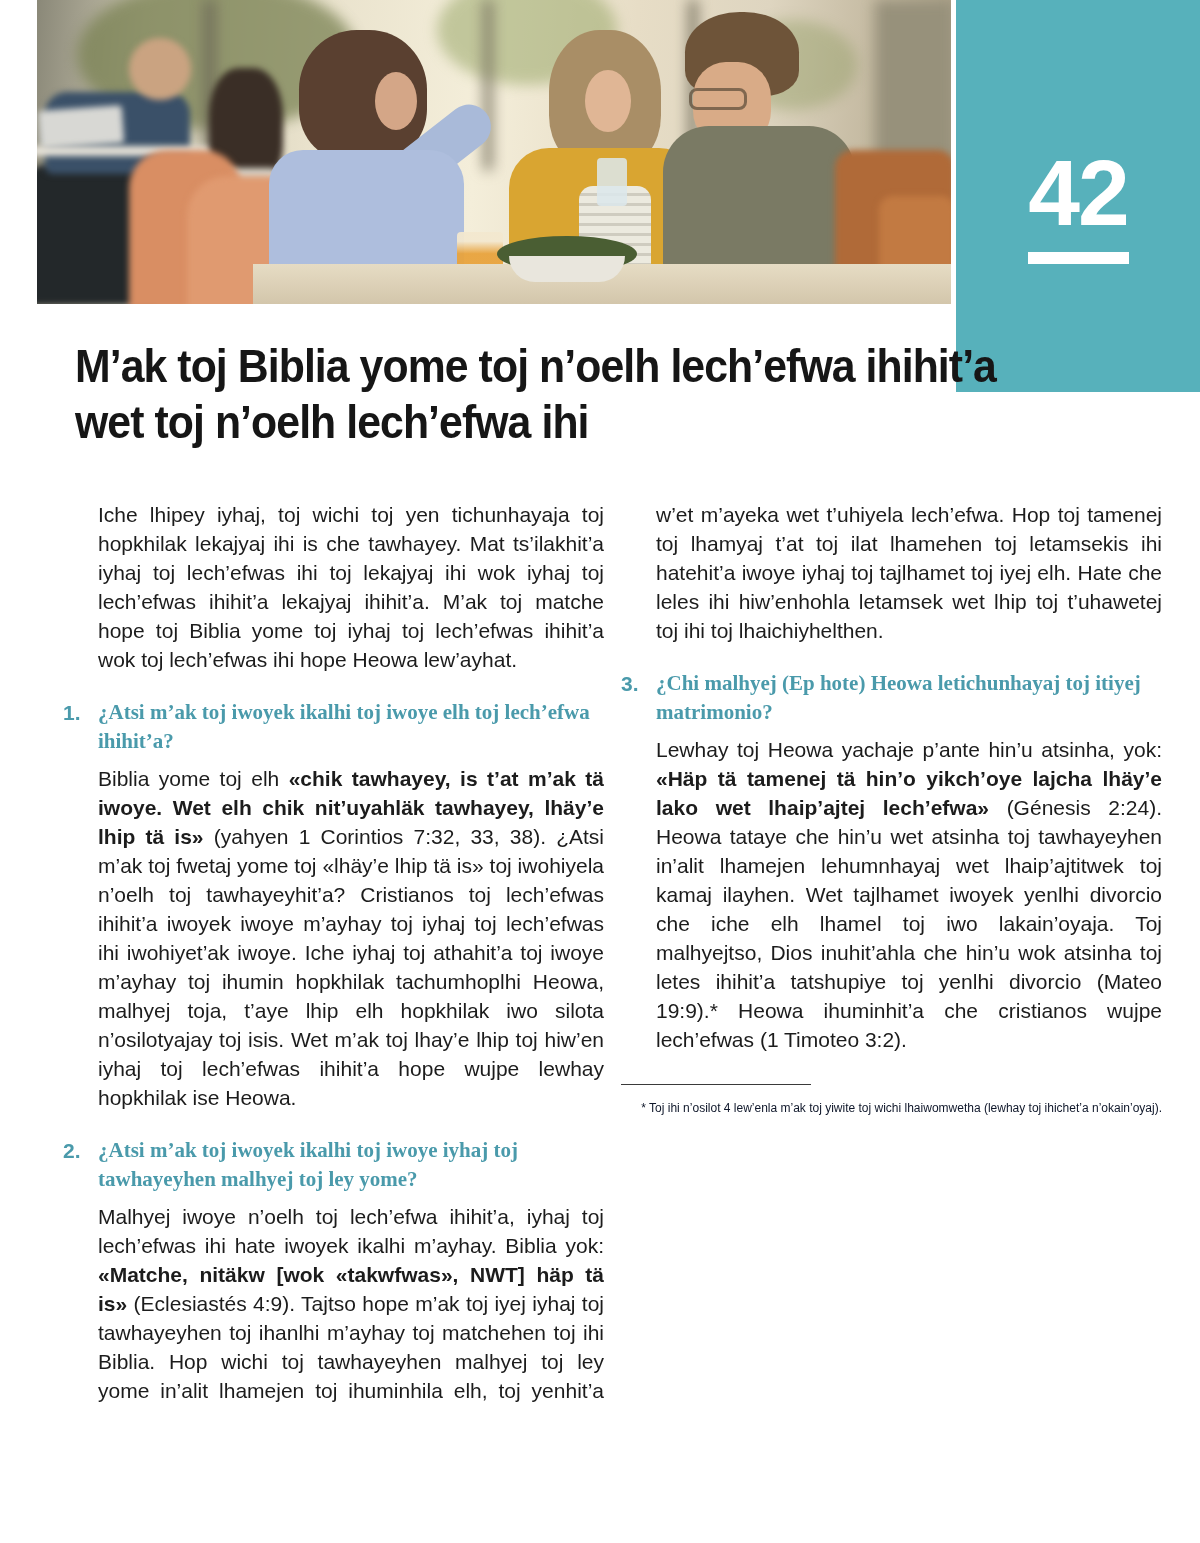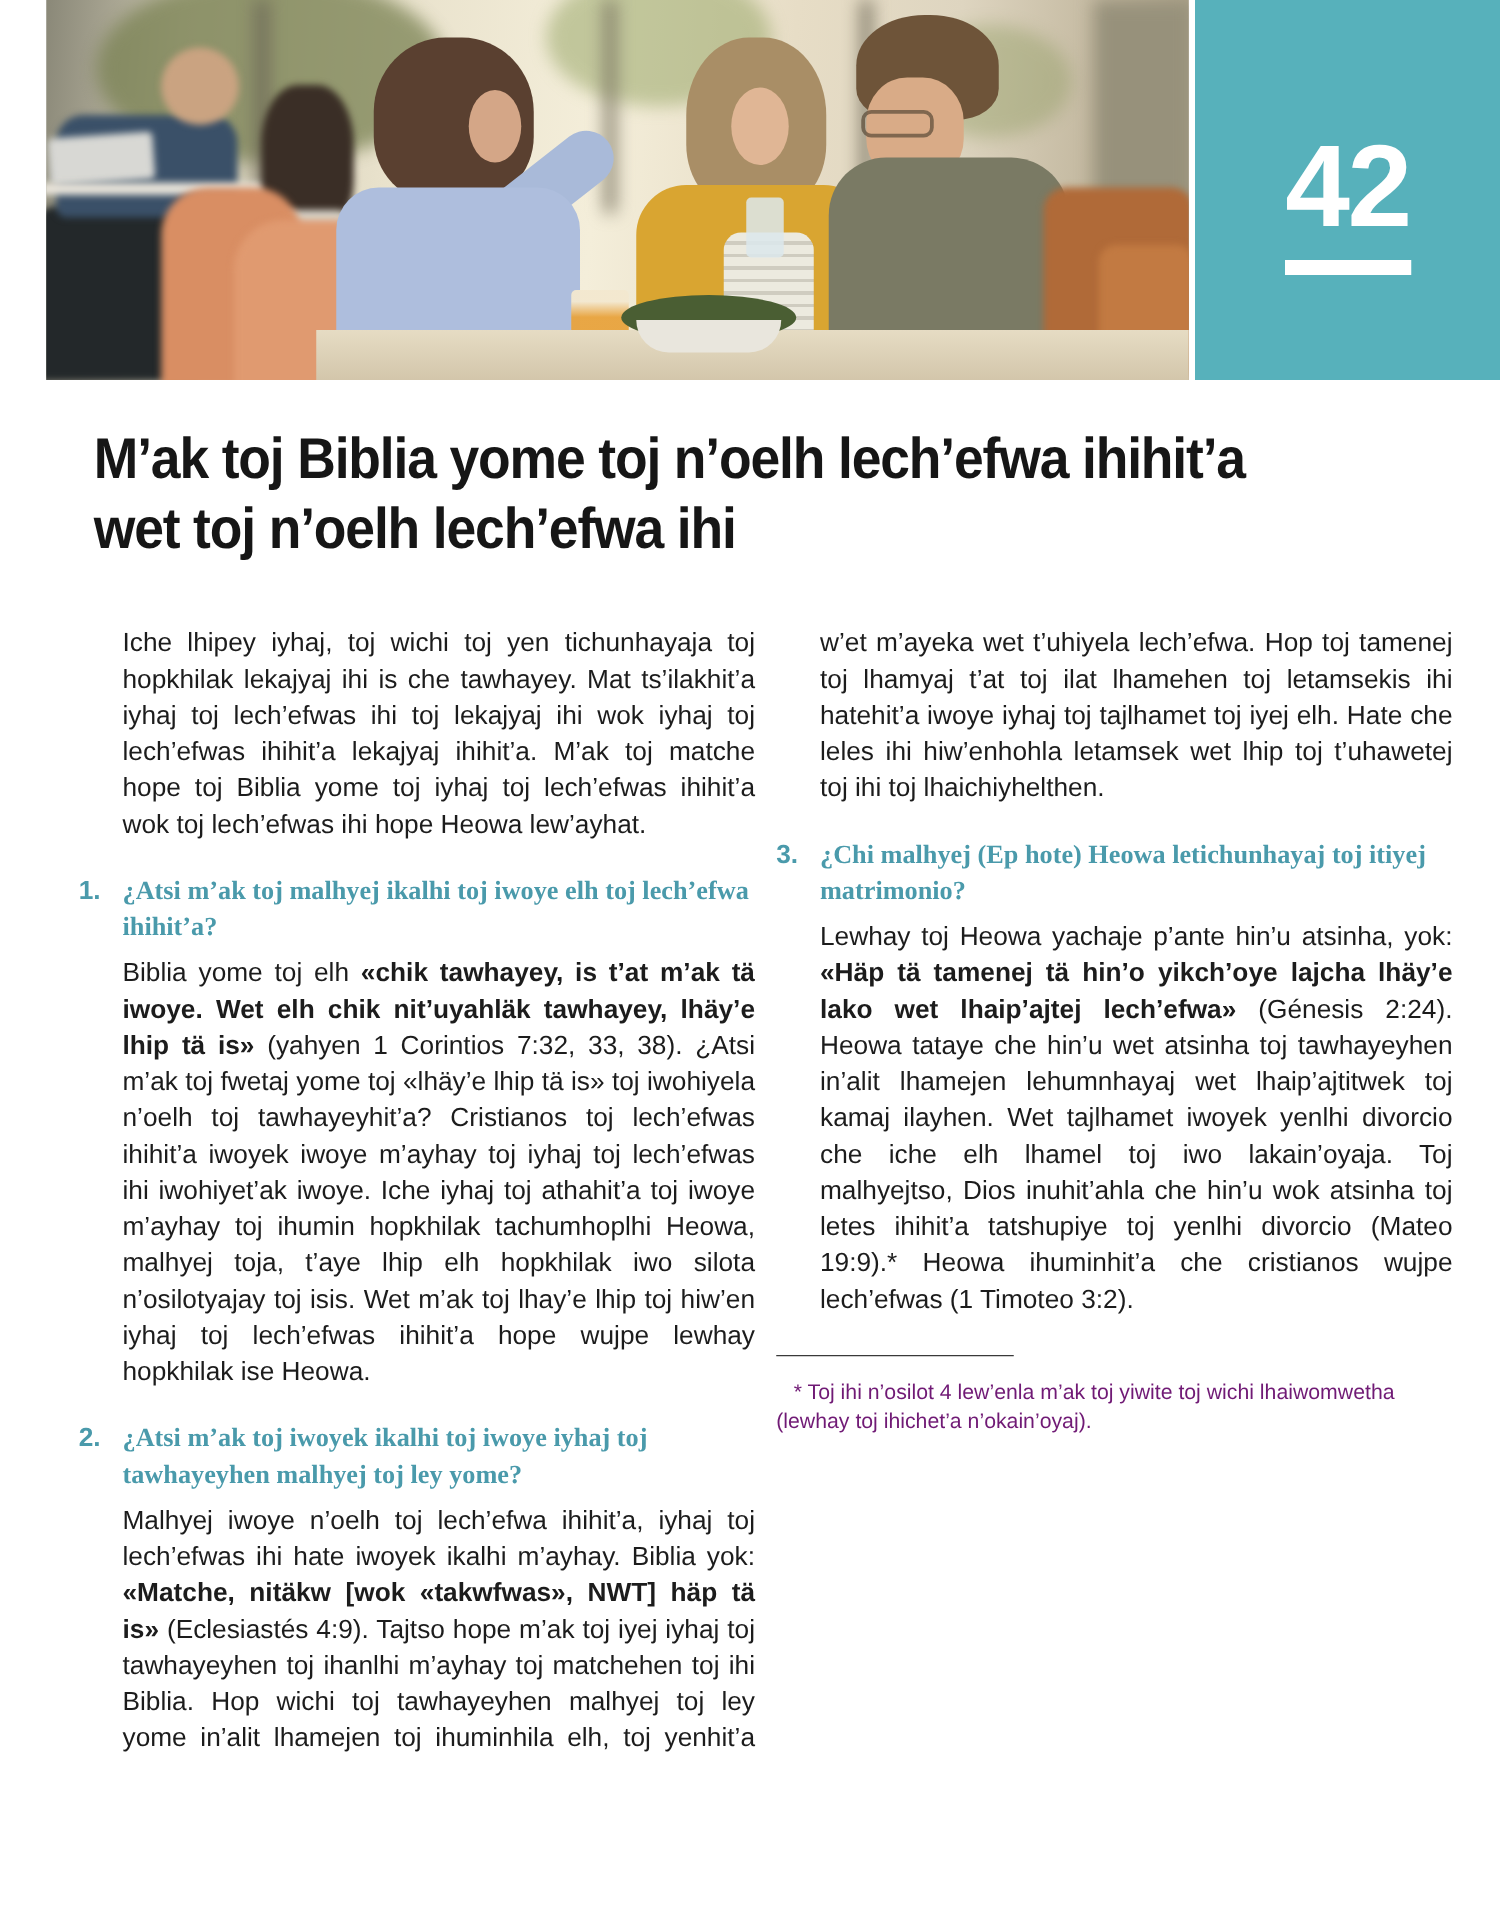--- a/index.html
+++ b/index.html
@@ -10,21 +10,21 @@
   
   .hero{position:relative;height:304px;width:1200px;}
   .photo{
     position:absolute;left:37px;top:0;width:914px;height:304px;overflow:hidden;
     background:linear-gradient(95deg,#8a8878 0%,#c9c4ae 12%,#e9e2cc 30%,#f4eeda 48%,#e7ddc6 64%,#ded5c0 78%,#bfb49b 92%,#a89d84 100%);
   }
   .photo *{position:absolute;}
   .ph-blur{filter:blur(7px);}
   .ph-soft{filter:blur(3px);}
   .badge{
-    position:absolute;left:956px;top:0;width:244px;height:304px;
+    position:absolute;left:956px;top:0;width:244px;height:392px;
     display:flex;flex-direction:column;align-items:center;justify-content:center;
   }
   .badge .num{
     color:#fff;font-size:93px;font-weight:700;line-height:1;letter-spacing:-2px;
     margin-top:18px;
   }
   .badge .bar{width:101px;height:12px;background:#fff;margin-top:12px;}
   
   .title{
     margin:34px 75px 0 75px;width:1010px;
@@ -42,21 +42,21 @@
   .question{
     display:flex;margin:24px 0 8px 0;
     font-weight:700;text-align:left;break-after:avoid;
   }
   .qnum{width:35px;flex:0 0 35px;}
   .qtext{flex:1;font-family:Liberation Serif, serif;}
   .b{font-weight:700;}
   .i{}
   .footnote{margin:30px 0 0 0;break-inside:avoid;}
   .footnote .rule{width:190px;height:0;border:none;border-top:1.5px solid #3a3a3a;margin:0 0 12px 0;}
-  .foot-text{font-size:17px;line-height:23px;text-align:left;text-indent:14px;color:#701a75;}
+  .foot-text{font-size:12px;line-height:23px;text-align:right;text-indent:14px;color:#0f172a;}
 </style>
 </head>
 <body>
 
 <div class="hero">
   <div class="photo">
 
     <div class="ph-blur" style="left:40px;top:-20px;width:280px;height:150px;background:#7a8253;border-radius:50%;opacity:.75;"></div>
     <div class="ph-blur" style="left:400px;top:-25px;width:180px;height:110px;background:#9aa86a;border-radius:50%;opacity:.55;"></div>
     <div class="ph-blur" style="left:690px;top:20px;width:130px;height:90px;background:#8c9a5e;border-radius:50%;opacity:.4;"></div>
@@ -107,21 +107,21 @@
 </div>
 
 <h1 class="title">M’ak toj Biblia yome toj n’oelh lech’efwa ihihit’a wet toj n’oelh lech’efwa ihi</h1>
 
 <div class="content">
 
   <p class="para intro">Iche lhipey iyhaj, toj wichi toj yen tichunhayaja toj hopkhilak lekajyaj ihi is che tawhayey. Mat ts’ilakhit’a iyhaj toj lech’efwas ihi toj lekajyaj ihi wok iyhaj toj lech’efwas ihihit’a lekajyaj ihihit’a. M’ak toj matche hope toj Biblia yome toj iyhaj toj lech’efwas ihihit’a wok toj lech’efwas ihi hope Heowa lew’ayhat.</p>
 
   <div class="question" style="color:#4a9aab;">
     <span class="qnum">1.</span>
-    <span class="qtext">¿Atsi m’ak toj malhyej ikalhi toj iwoye elh toj lech’efwa ihihit’a?</span>
+    <span class="qtext">¿Atsi m’ak toj iwoyek ikalhi toj iwoye elh toj lech’efwa ihihit’a?</span>
   </div>
   <p class="para"><span>Biblia yome toj elh </span><span class="b">«chik tawhayey, is t’at m’ak tä iwoye. Wet elh chik nit’uyahläk tawhayey, lhäy’e lhip tä is»</span><span> (yahyen 1 Corintios 7:32, 33, 38). ¿Atsi m’ak toj fwetaj yome toj «lhäy’e lhip tä is» toj iwohiyela n’oelh toj tawhayeyhit’a? Cristianos toj lech’efwas ihihit’a iwoyek iwoye m’ayhay toj iyhaj toj lech’efwas ihi iwohiyet’ak iwoye. Iche iyhaj toj athahit’a toj iwoye m’ayhay toj ihumin hopkhilak tachumhoplhi Heowa, malhyej toja, t’aye lhip elh hopkhilak iwo silota n’osilotyajay toj isis. Wet m’ak toj lhay’e lhip toj hiw’en iyhaj toj lech’efwas ihihit’a hope wujpe lewhay hopkhilak ise Heowa.</span></p>
 
   <div class="question" style="color:#4a9aab;">
     <span class="qnum">2.</span>
     <span class="qtext">¿Atsi m’ak toj iwoyek ikalhi toj iwoye iyhaj toj tawhayeyhen malhyej toj ley yome?</span>
   </div>
   <p class="para"><span>Malhyej iwoye n’oelh toj lech’efwa ihihit’a, iyhaj toj lech’efwas ihi hate iwoyek ikalhi m’ayhay. Biblia yok: </span><span class="b">«Matche, nitäkw [wok «takwfwas», </span><span class="b i">NWT</span><span class="b">] häp tä is»</span><span> (Eclesiastés 4:9). Tajtso hope m’ak toj iyej iyhaj toj tawhayeyhen toj ihanlhi m’ayhay toj matchehen toj ihi Biblia. Hop wichi toj tawhayeyhen malhyej toj ley yome in’alit lhamejen toj ihuminhila elh, toj yenhit’a w’et m’ayeka wet t’uhiyela lech’efwa. Hop toj tamenej toj lhamyaj t’at toj ilat lhamehen toj letamsekis ihi hatehit’a iwoye iyhaj toj tajlhamet toj iyej elh. Hate che leles ihi hiw’enhohla letamsek wet lhip toj t’uhawetej toj ihi toj lhaichiyhelthen.</span></p>
 
   <div class="question" style="color:#4a9aab;">

